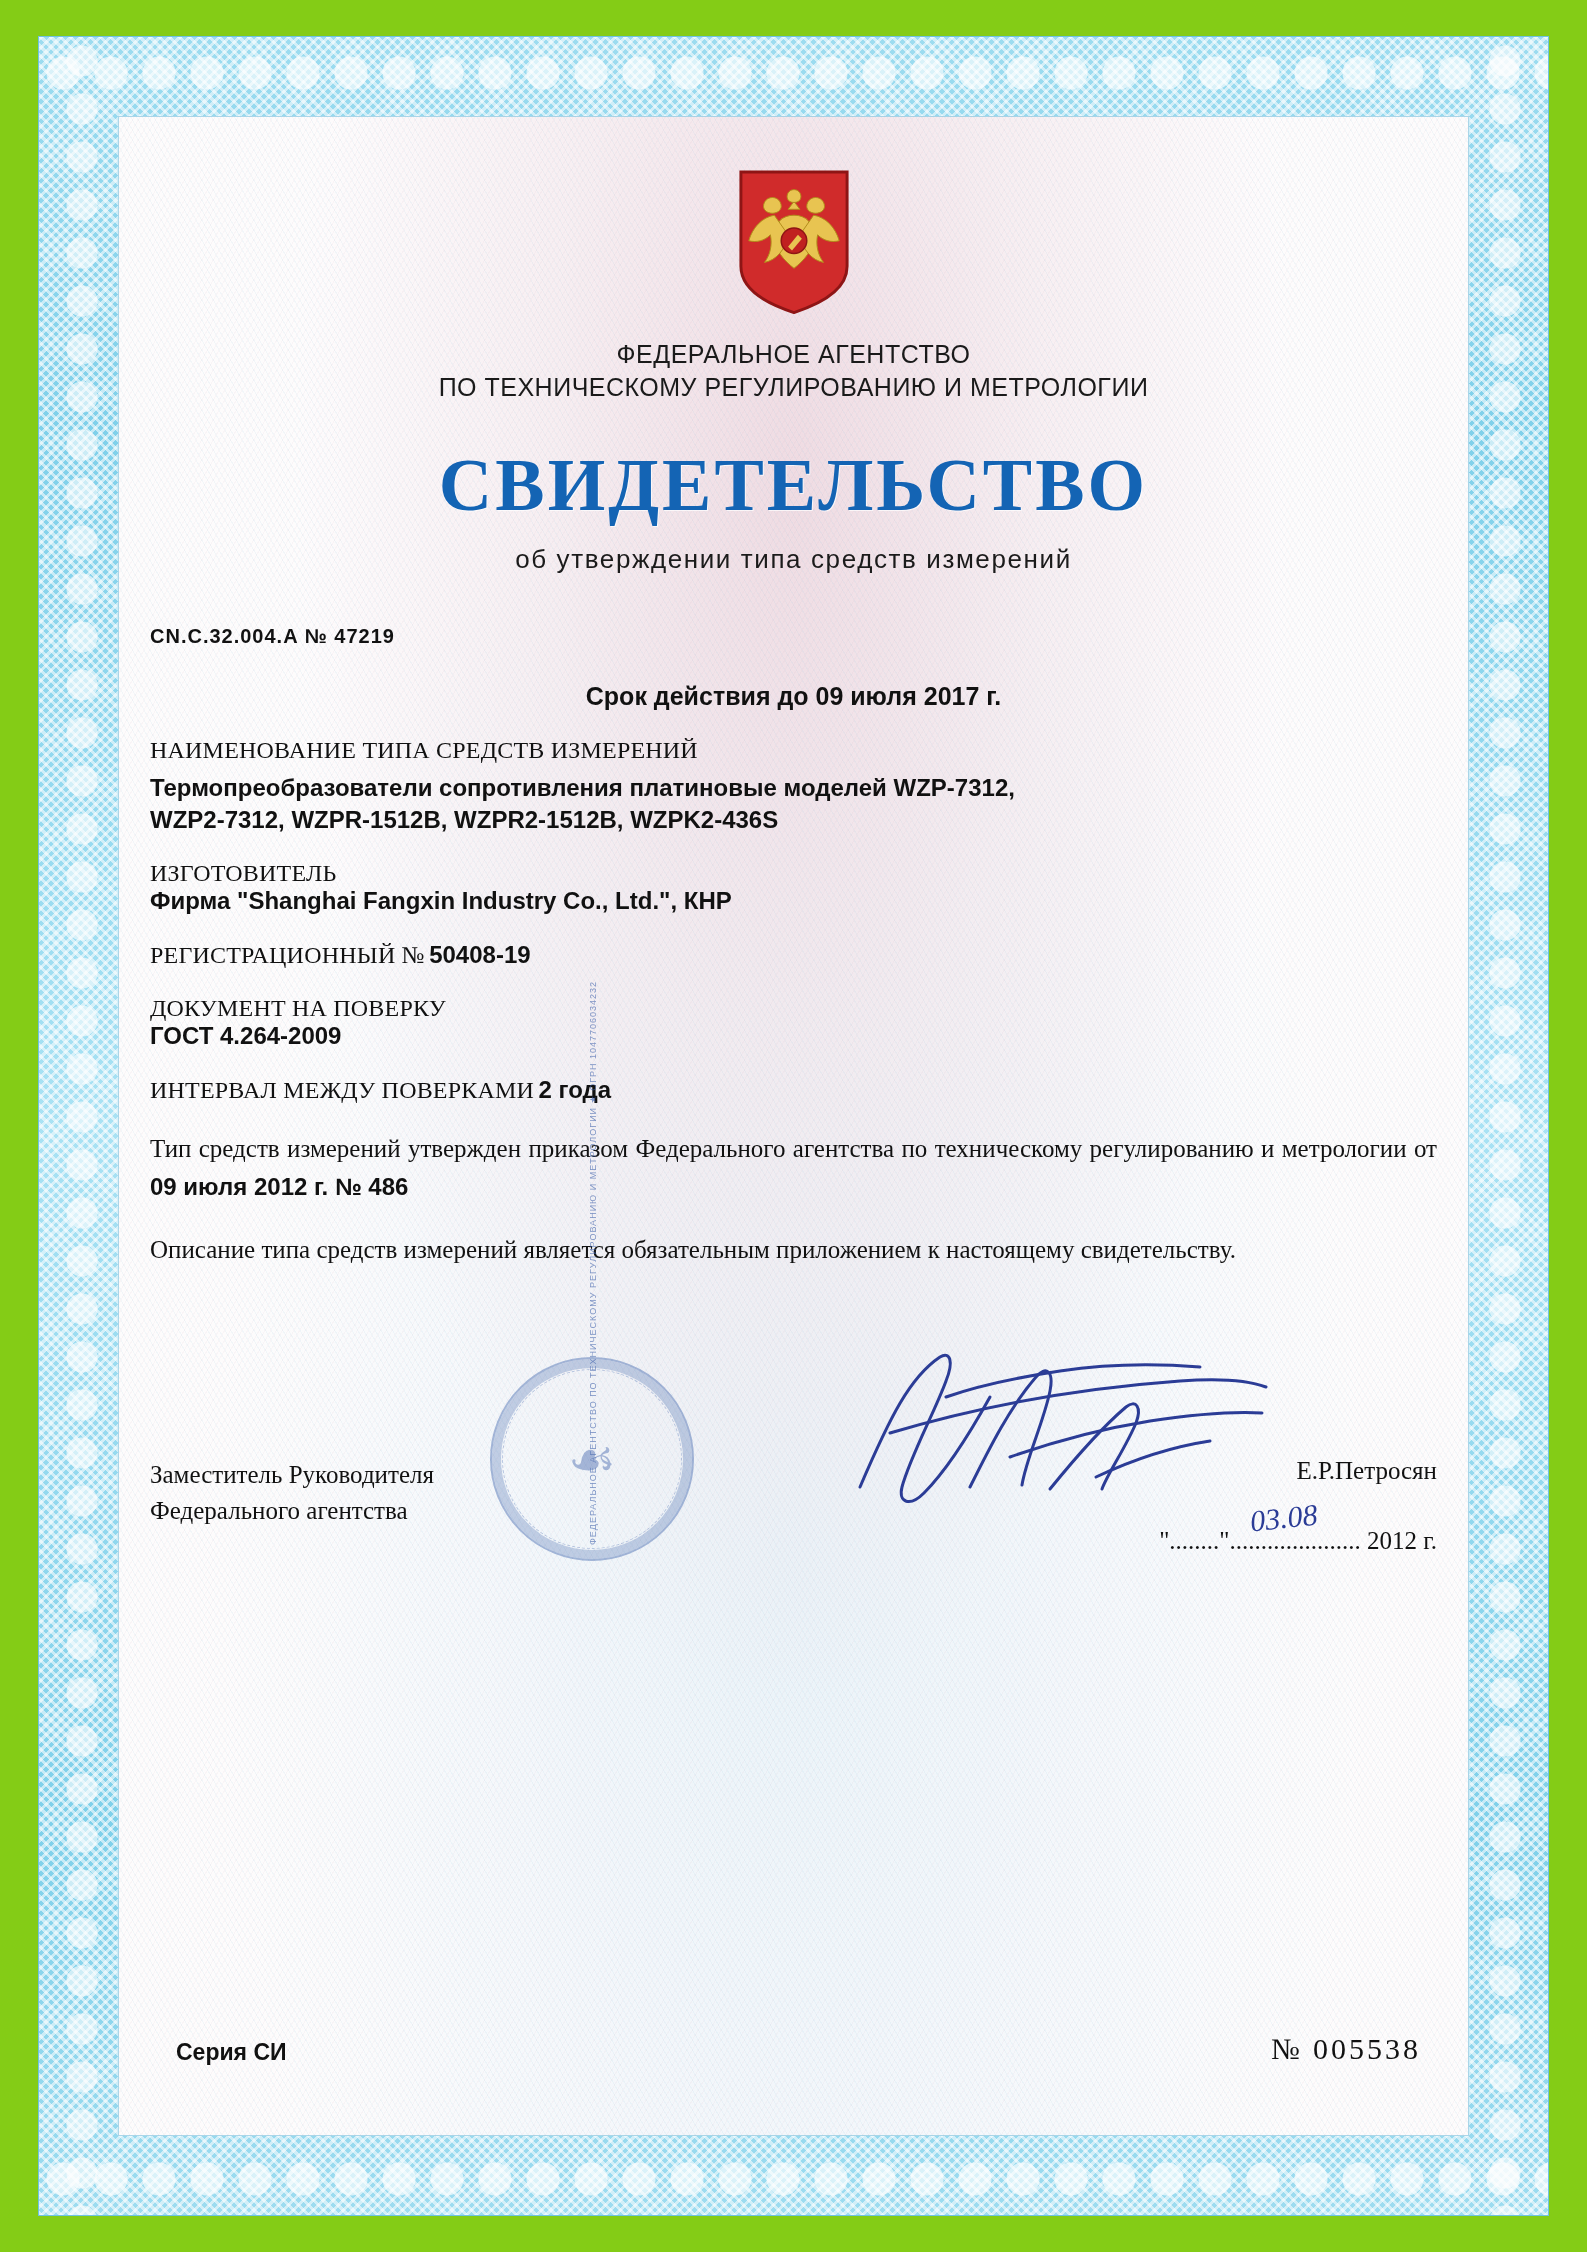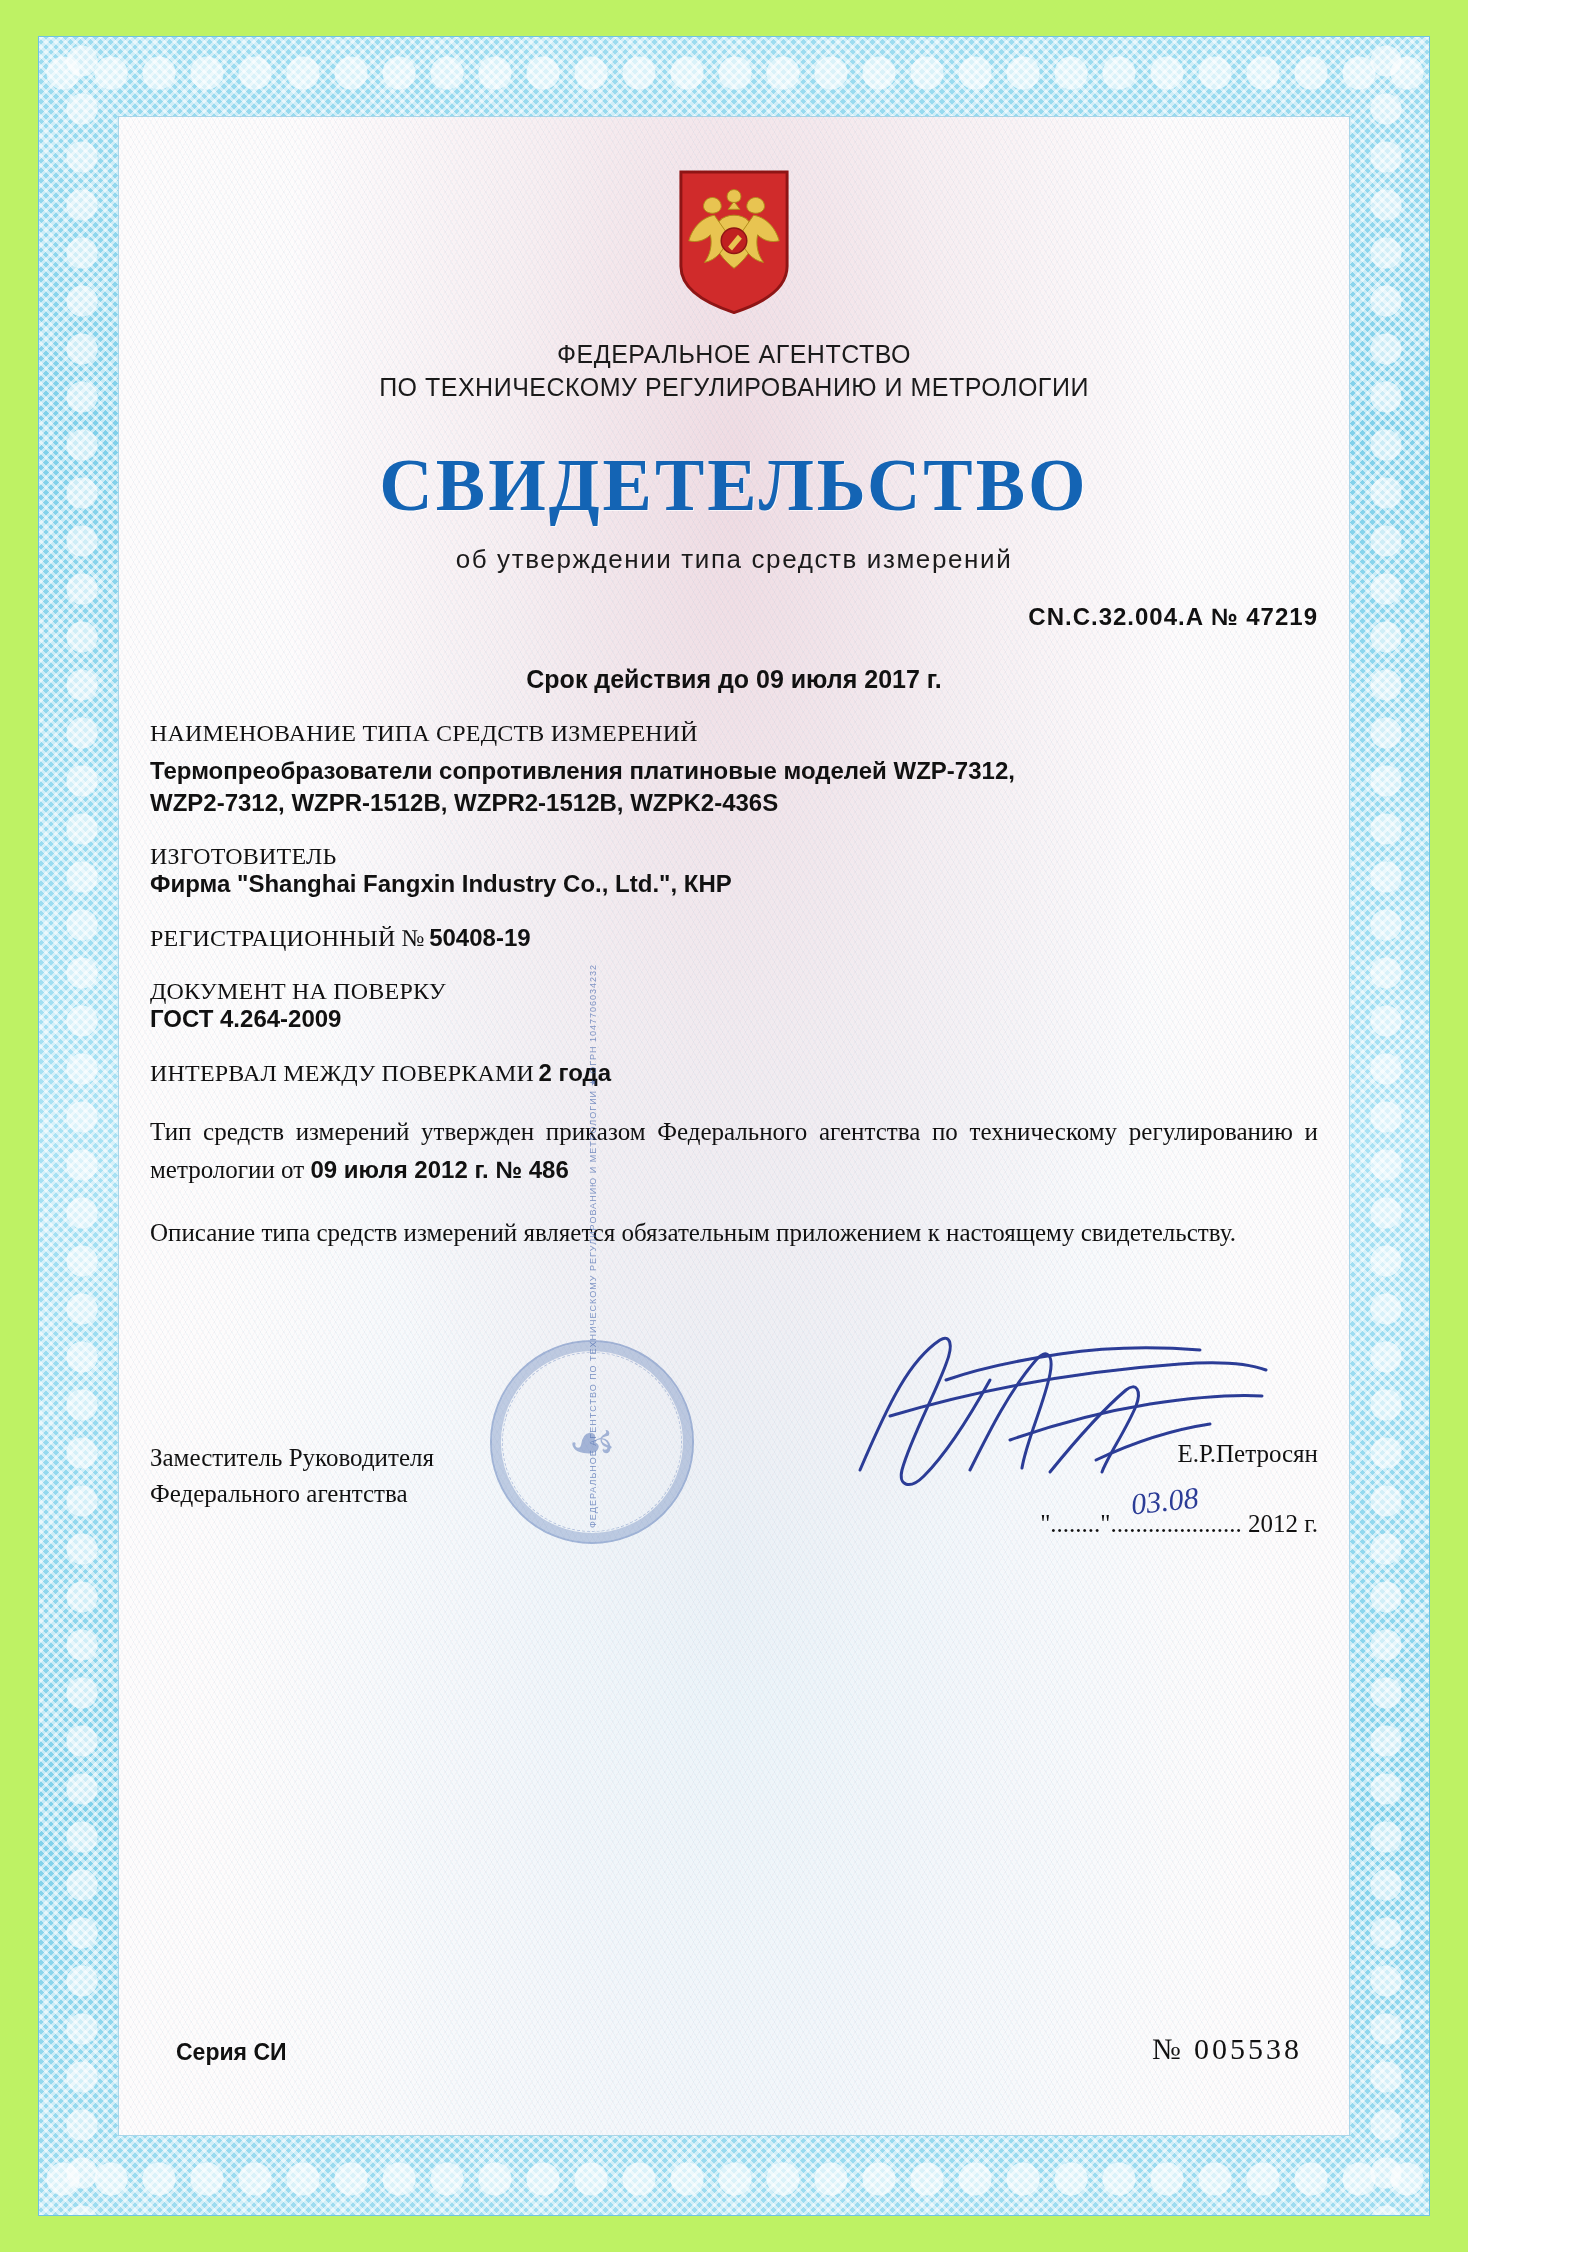--- a/index.html
+++ b/index.html
@@ -6,23 +6,23 @@
     margin: 0;
     padding: 0;
     background: #ffffff;
   }
   body {
     font-family: "Liberation Sans", sans-serif;
   }
 
   .page {
     position: relative;
-    width: 1468px;
+    width: 1587px;
     height: 2252px;
-    background: #bef264;
+    background: #84cc16;
     overflow: hidden;
   }
 
   
   .border-outer {
     position: absolute;
     left: 38px;
     top: 36px;
     right: 38px;
     bottom: 36px;
@@ -116,23 +116,23 @@
 
   .subtitle {
     margin-top: 16px;
     text-align: center;
     font-size: 26px;
     letter-spacing: 1.6px;
     color: #1b1b1b;
   }
 
   .cert-number {
-    margin-top: 28px;
-    text-align: right;
-    font-size: 24px;
+    margin-top: 50px;
+    text-align: left;
+    font-size: 20px;
     font-weight: bold;
     color: #111;
     letter-spacing: 1px;
   }
 
   .field-block { margin-top: 26px; }
 
   .lbl {
     font-family: "Liberation Serif", serif;
     font-size: 24px;

